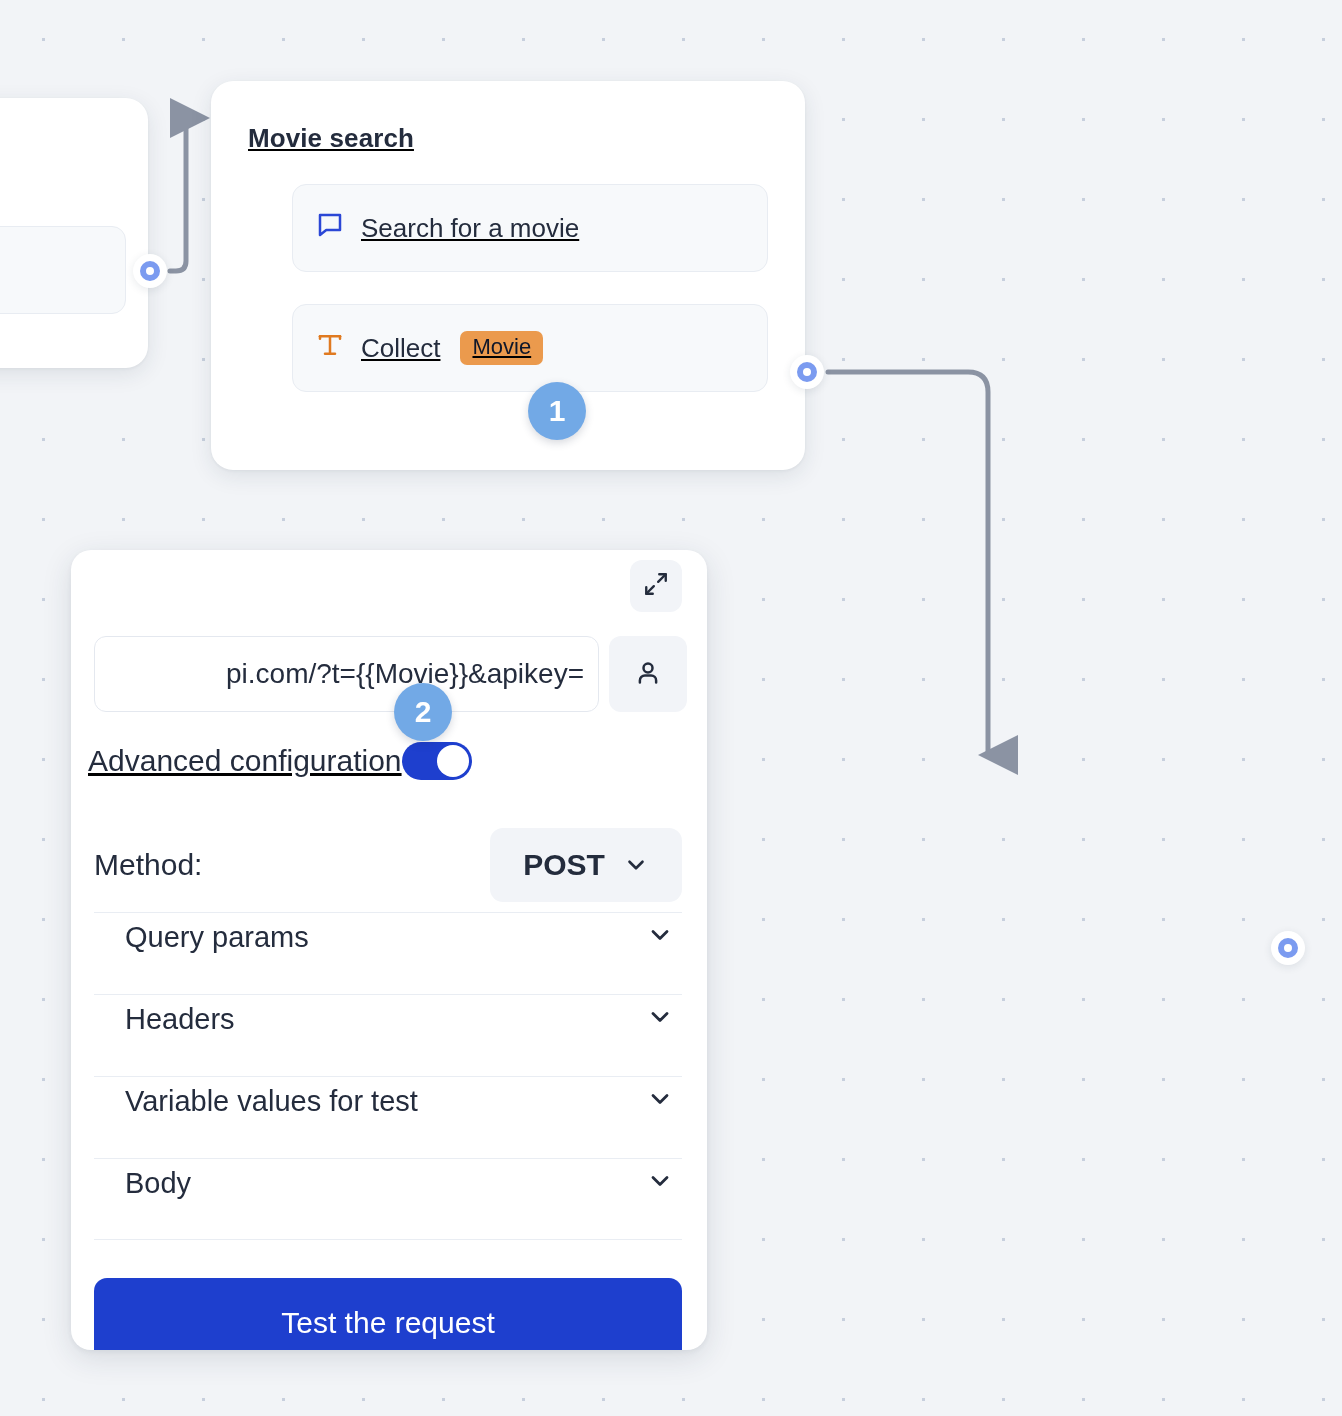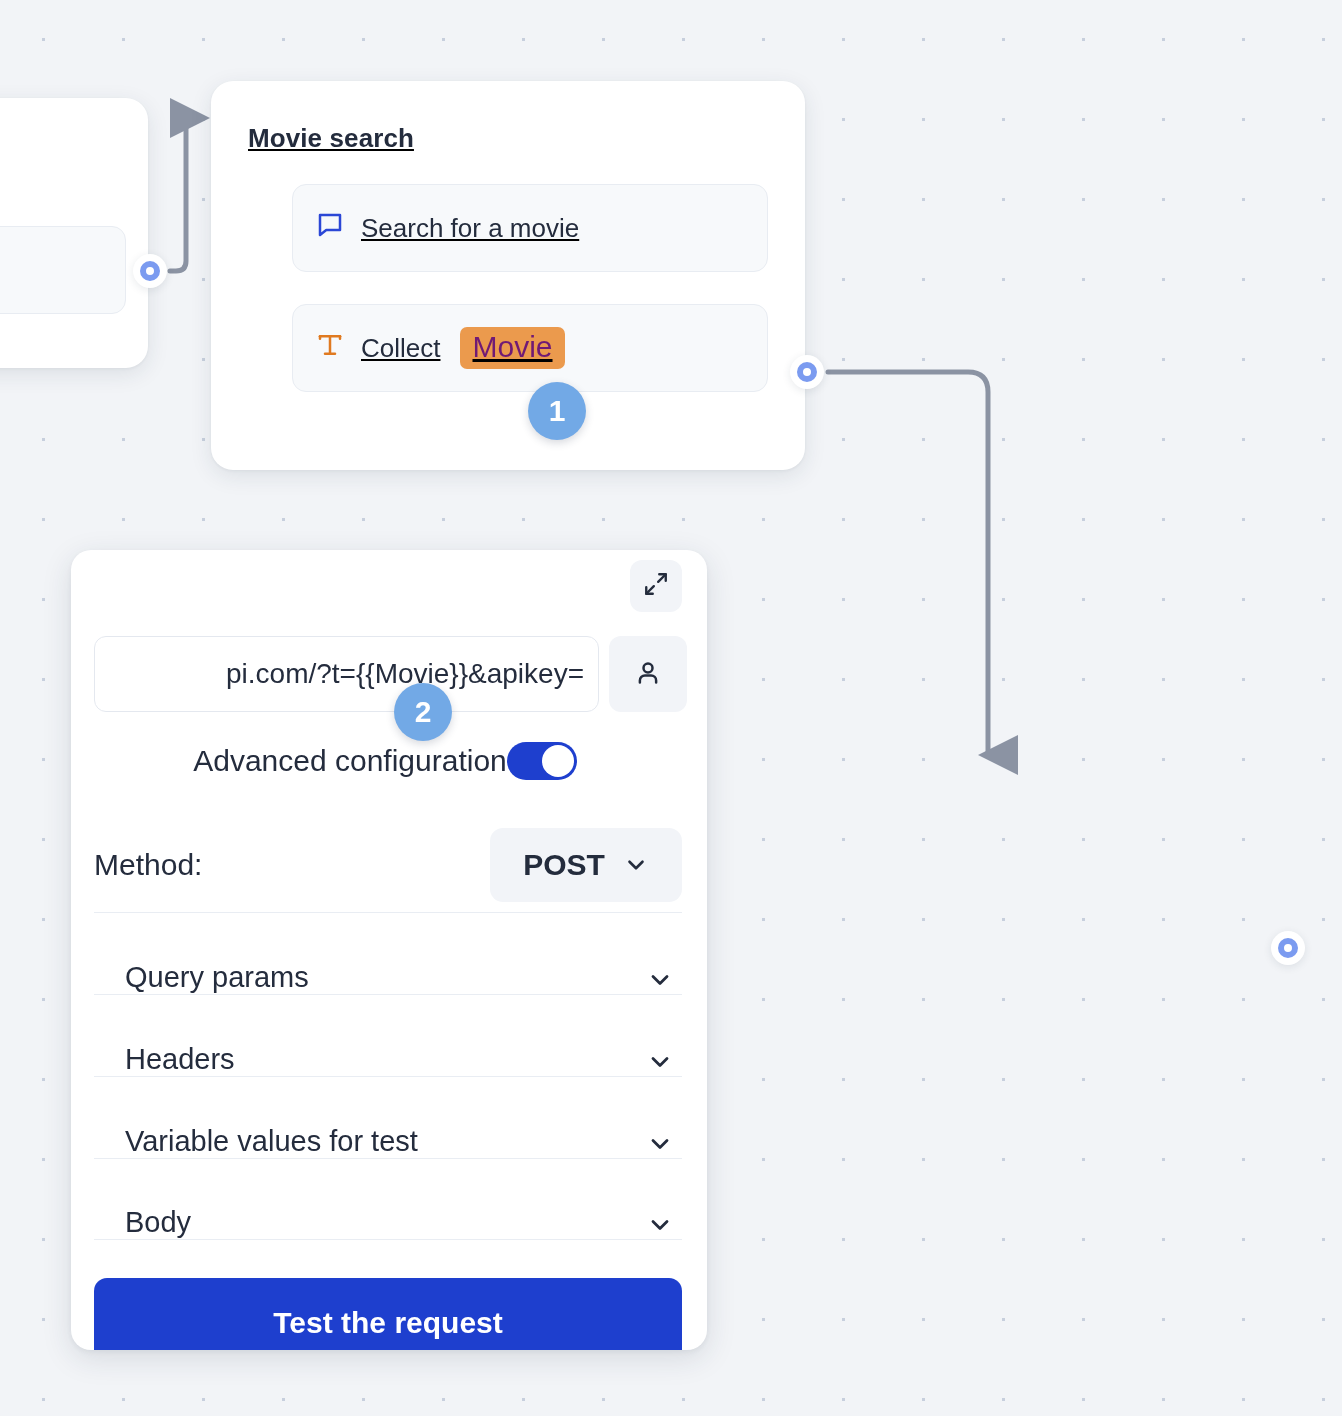--- a/index.html
+++ b/index.html
@@ -65,24 +65,24 @@
     white-space: nowrap;
     overflow: hidden;
     margin-left: 44px;
   }
 
   .node-item .label { line-height: 1; }
 
   .chip {
     display: inline-block;
     background: #eb9a4d;
-    color: #701a75;
+    color: #0f172a;
     border-radius: 7px;
     padding: 5px 12px 7px 12px;
-    font-size: 30px;
+    font-size: 22px;
     line-height: 1;
     margin-left: 4px;
   }
 
   
   .port {
     position: absolute;
     width: 34px;
     height: 34px;
     border-radius: 50%;
@@ -239,21 +239,22 @@
     border: none;
   }
 
   .adv-row {
     position: absolute;
     left: 17px;
     right: 25px;
     top: 192px;
     display: flex;
     align-items: center;
-    justify-content: center;
+    justify-content: flex-start;
+    text-decoration: underline;
   }
   .adv-label {
     font-size: 30px;
     color: #242c3d;
   }
   .toggle {
     width: 70px;
     height: 38px;
     border-radius: 19px;
     background: #1e3fce;
@@ -299,41 +300,41 @@
   .accordion {
     position: absolute;
     left: 23px;
     right: 25px;
     top: 362px;
   }
   .acc-row {
     height: 82px;
     border-top: 1px solid #e9edf3;
     display: flex;
-    align-items: flex-end;
+    align-items: flex-start;
     justify-content: space-between;
     padding: 8px 8px 0 31px;
     font-size: 29px;
     color: #242c3d;
     cursor: pointer;
   }
   .acc-row:last-of-type { border-bottom: 1px solid #e9edf3; }
 
   .test-btn {
     position: absolute;
     left: 23px;
     right: 25px;
     top: 728px;
     height: 90px;
     background: #1e3fce;
     border: none;
     border-radius: 13px;
     color: #ffffff;
     font-size: 30px;
-    font-weight: 700;
+    font-weight: 400;
     font-family: "Liberation Sans", sans-serif;
     cursor: pointer;
   }
 
   .chev { display: block; }
 </style>
 </head>
 <body>
 
 <div id="canvas">

